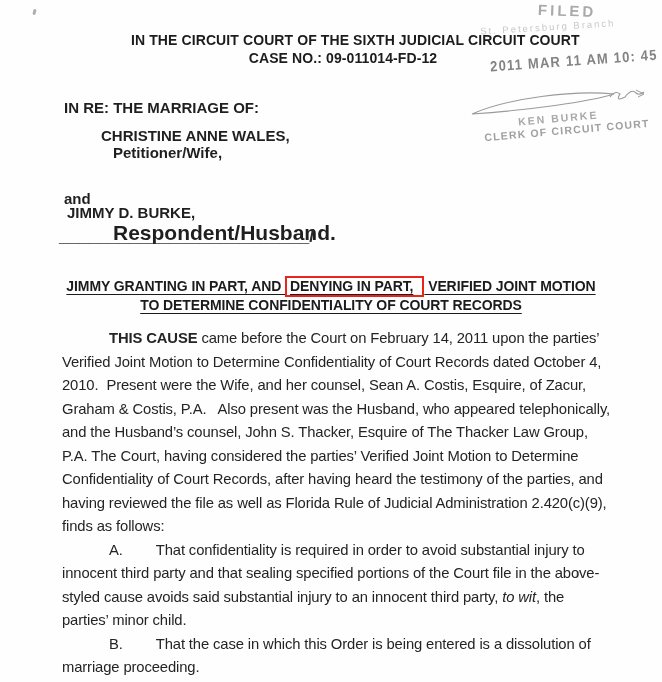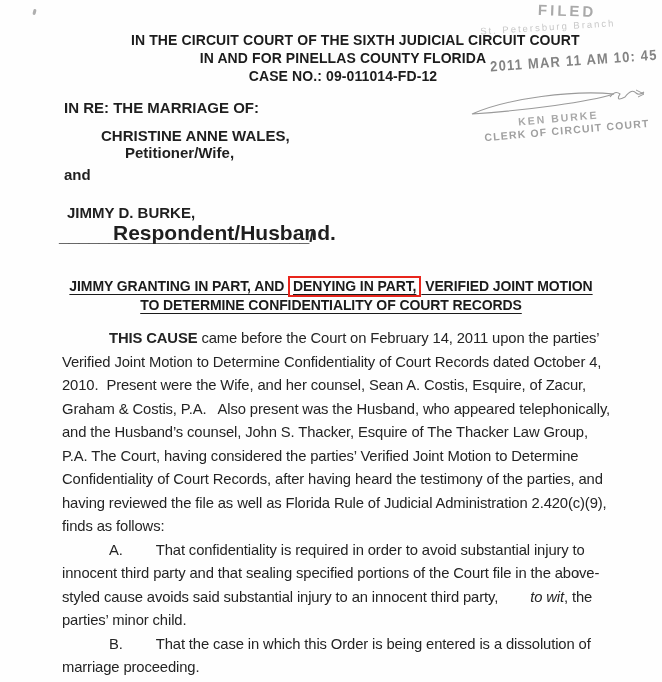--- a/index.html
+++ b/index.html
@@ -34,58 +34,57 @@
     white-space:nowrap; opacity:.9; }
   .stamp-sig { position:absolute; left:10px; top:86px; }
   .stamp-name { position:absolute; left:58px; top:112px; font-size:10.5px; font-weight:600;
     letter-spacing:2px; color:#939393; transform:rotate(-5deg); opacity:.8; white-space:nowrap; }
   .stamp-title { position:absolute; left:24px; top:124px; font-size:10.5px; font-weight:600;
     letter-spacing:1.2px; color:#8f8f8f; transform:rotate(-5deg); opacity:.85; white-space:nowrap; }
 
   
   .in-re  { position:absolute; left:64px; top:99px;  font-weight:bold; font-size:15px; }
   .p-name1{ position:absolute; left:67px; top:127px; font-weight:bold; font-size:15px;margin-left:34px; }
-  .p-role1{ position:absolute; left:113px; top:144px; font-weight:bold; font-size:15px;margin-left:12px; }
-  .p-and  { position:absolute; left:64px; top:166px; font-weight:bold; font-size:15px; }
+  .p-role1{ position:absolute; left:113px; top:144px; font-weight:bold; font-size:15px; }
+  .p-and  { position:absolute; left:64px; top:190px; font-weight:bold; font-size:15px; }
   .p-name2{ position:absolute; left:67px; top:204px; font-weight:bold; font-size:15px; }
   .p-role2{ position:absolute; left:113px; top:221px; font-weight:bold; font-size:21px; }
   .p-rule { position:absolute; left:59px; top:226px; font-weight:bold; font-size:18px;
     letter-spacing:0; color:#2a2a2a; }
 
   
   .order-title {
     position:absolute; left:66px; top:277px; width:530px;
     text-align:center; font-weight:bold; font-size:14px; line-height:18.5px;
     letter-spacing:-.1px; color:#1b1b1b;
   }
   .order-title .tline { text-decoration:underline; text-underline-offset:3px;
     text-decoration-thickness:1.4px; white-space:nowrap; }
-  .red-box { border:2.5px solid #e8251c; padding:0 3px 1px 3px; }
+  .red-box { border:2.5px solid #e8251c; padding:0 9px 1px 3px; }
 
   
   .body-text {
     position:absolute; left:62px; top:327px; width:552px;
     font-size:14.8px; line-height:23.5px; letter-spacing:-.12px; color:#242424;
   }
   .body-text p { text-indent:47px; white-space:pre-wrap; }
   .lead { font-weight:bold;text-align:right; }
   .tab  { display:inline-block; width:33px; }
-  .it   { font-style:italic;margin-left:28px; }
+  .it   { font-style:italic; }
 </style>
 </head>
 <body>
 
 <div class="page">
 
   <div class="speck-tl"></div>
   <div class="speck-mid"></div>
 
   <div class="court-header">
     <div>IN THE CIRCUIT COURT OF THE SIXTH JUDICIAL CIRCUIT COURT</div>
-    <div>IN AND FOR PINELLAS COUNTY FLORIDA</div>
     <div>CASE NO.: 09-011014-FD-12</div>
   </div>
 
   <div class="stamp">
     <div class="stamp-filed">FILED</div>
     <div class="stamp-branch">St. Petersburg Branch</div>
     <div class="stamp-date">2011 MAR 11  AM 10: 45</div>
     <svg class="stamp-sig" width="180" height="34" viewBox="0 0 180 34">
       <path d="M2 28 C 38 12, 104 4, 144 8 C 118 16, 60 24, 2 28 Z" fill="none" stroke="#9a9a9a" stroke-width="1.1"></path>
       <path d="M140 11 q 5 -7 10 -3 q -5 8 5 3 q 7 -9 11 -4 q 3 3 8 -1" fill="none" stroke="#9a9a9a" stroke-width="1.1"></path>

